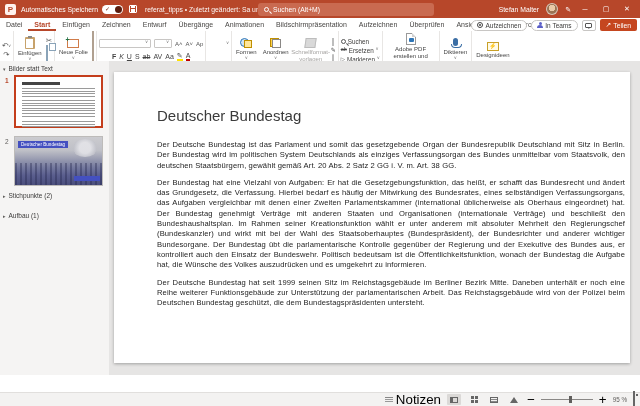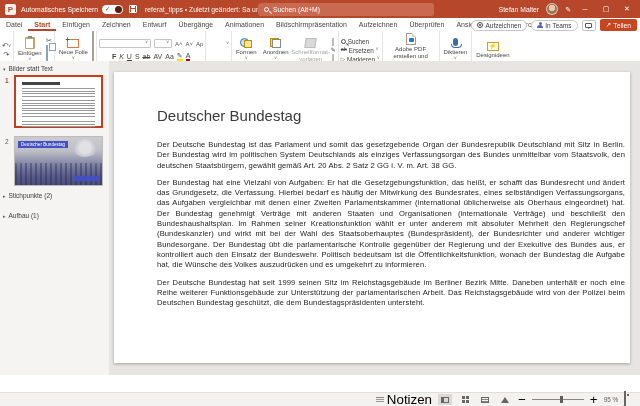--- a/index.html
+++ b/index.html
@@ -135,21 +135,21 @@
   .slide-body p { margin-bottom:7px; }
 
   
   .statusbar { position:absolute; left:0; top:392px; width:640px; height:14px; background:#F3F2F1;
     border-top:1px solid #E1DFDD; display:flex; align-items:center; font-size:6.3px; color:#605E5C; }
   .sb-left { display:flex; align-items:center; gap:10px; padding-left:7px; }
   .sb-item { display:flex; align-items:center; gap:3px; white-space:nowrap; }
   .ic-access { width:6px; height:7px; position:relative; }
   .ic-access::before { content:""; position:absolute; left:2px; top:0; width:2.5px; height:2.5px; border-radius:50%; background:#605E5C; }
   .ic-access::after { content:""; position:absolute; left:0.5px; top:3px; width:5px; height:4px; background:#605E5C; clip-path:polygon(50% 0,100% 100%,0 100%); }
-  .sb-right { margin-left:auto; display:flex; align-items:center; gap:6px; padding-right:14px; }
+  .sb-right { margin-left:auto; display:flex; align-items:center; gap:6px; padding-right:5px; }
   .ic-notes { width:8px; height:6px; border-top:1.5px solid #888; background:repeating-linear-gradient(to bottom,transparent 0 1px,#999 1px 2px); }
   .viewbtn { width:14px; height:11px; display:flex; align-items:center; justify-content:center; border-radius:1px; }
   .viewbtn.active { background:#DBD9D7; }
   .v-normal { width:8px; height:6px; border:1px solid #666; position:relative; }
   .v-normal::before { content:""; position:absolute; left:0; top:0; width:2px; height:100%; background:#666; }
   .v-grid { width:7px; height:7px; background:
      linear-gradient(#666,#666) 0 0/3px 3px no-repeat, linear-gradient(#666,#666) 4px 0/3px 3px no-repeat,
      linear-gradient(#666,#666) 0 4px/3px 3px no-repeat, linear-gradient(#666,#666) 4px 4px/3px 3px no-repeat; }
   .v-read { width:8px; height:6px; border:1px solid #666; background:repeating-linear-gradient(to bottom,transparent 0 1px,#888 1px 2px); }
   .v-show { width:0; height:0; border-left:4px solid transparent; border-right:4px solid transparent; border-top:6px solid #666; transform:rotate(180deg); }

